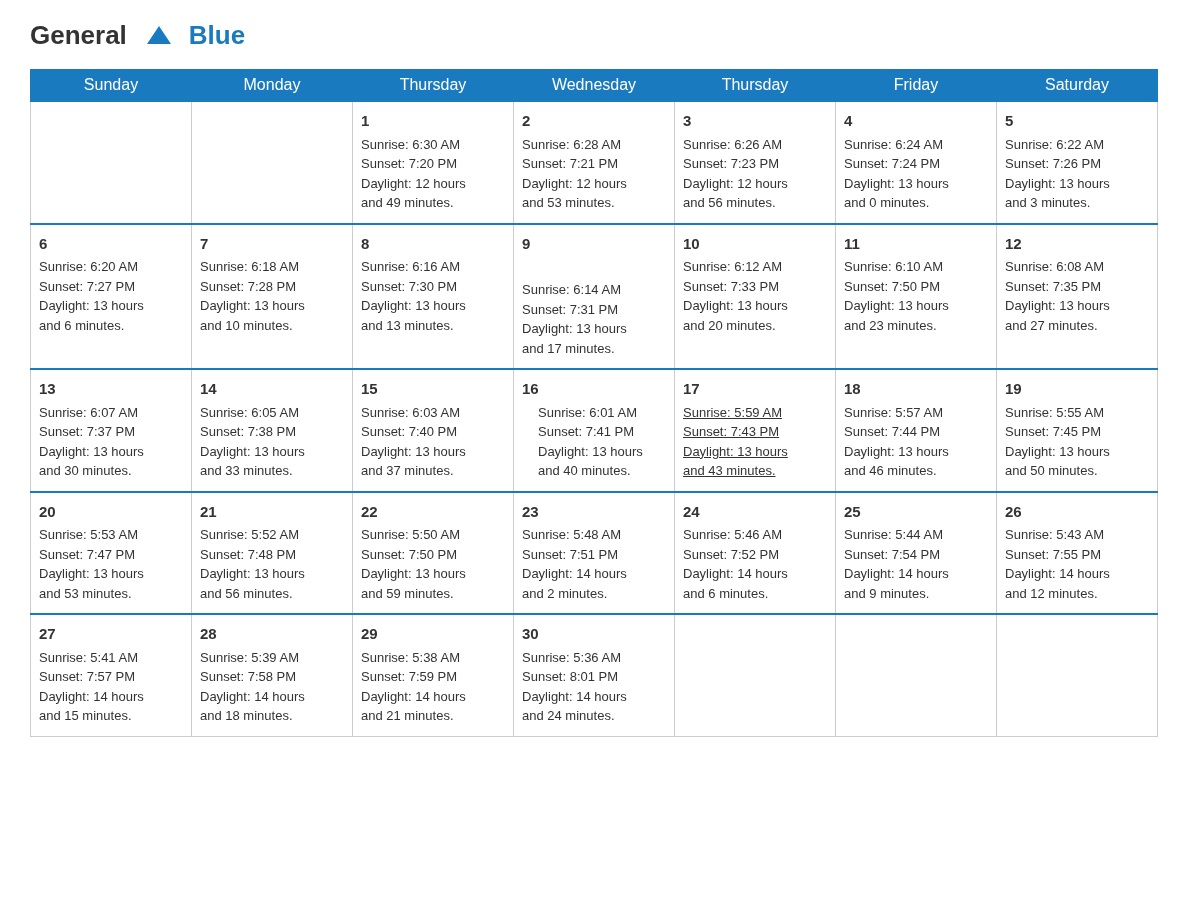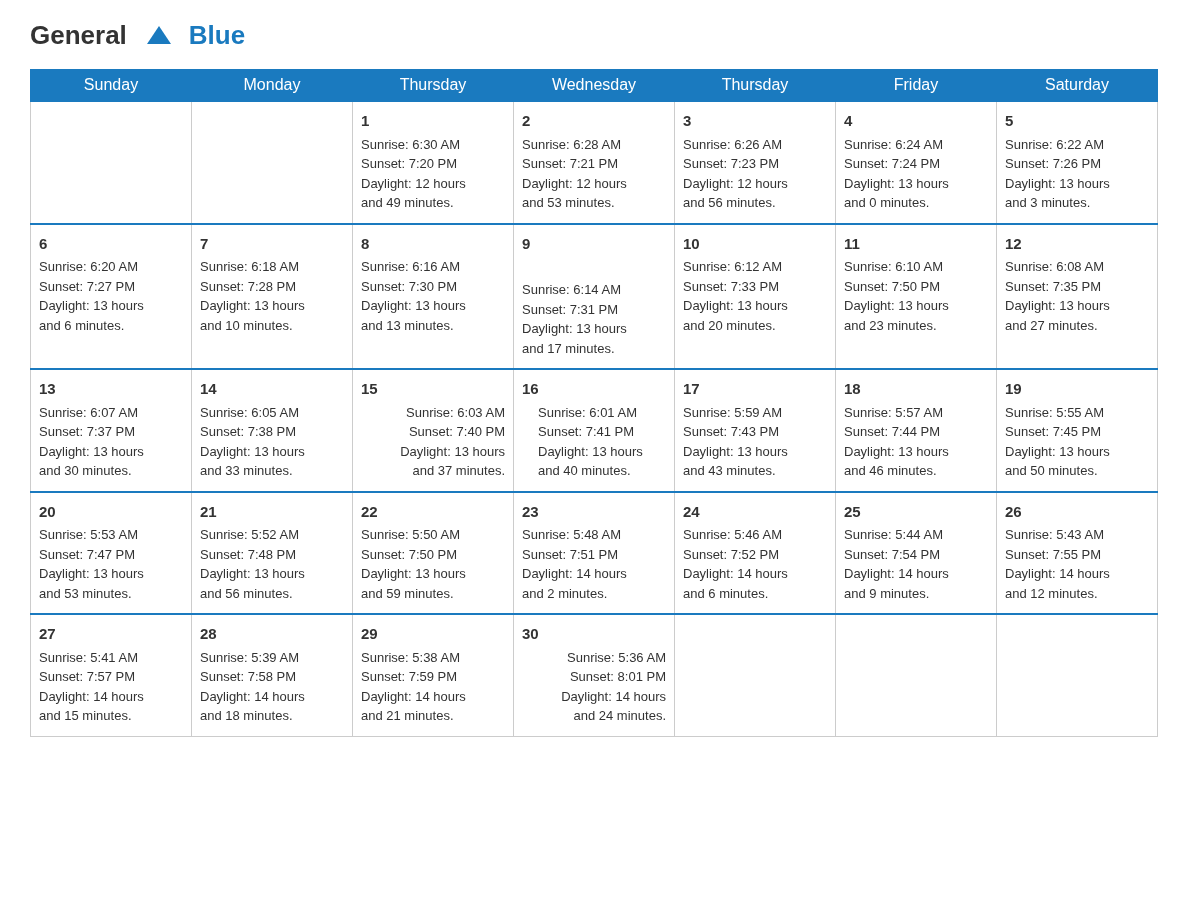--- a/index.html
+++ b/index.html
@@ -219,35 +219,35 @@
         </td>
         <td>
           <span class="day-num">14</span>
           <div class="day-info" style="white-space: pre-line;">Sunrise: 6:05 AM
 Sunset: 7:38 PM
 Daylight: 13 hours
 and 33 minutes.</div>
         </td>
         <td>
           <span class="day-num">15</span>
-          <div class="day-info" style="white-space: pre-line; text-align: right;">Sunrise: 6:03 AM
+          <div class="day-info" style="white-space: pre-line;">Sunrise: 6:03 AM
 Sunset: 7:40 PM
 Daylight: 13 hours
 and 37 minutes.</div>
         </td>
         <td>
           <span class="day-num">16</span>
           <div class="day-info" style="white-space: pre-line; margin-left: 16px;">Sunrise: 6:01 AM
 Sunset: 7:41 PM
 Daylight: 13 hours
 and 40 minutes.</div>
         </td>
         <td>
           <span class="day-num">17</span>
-          <div class="day-info" style="white-space: pre-line;">Sunrise: 5:59 AM
+          <div class="day-info" style="white-space: pre-line; text-decoration: underline;">Sunrise: 5:59 AM
 Sunset: 7:43 PM
 Daylight: 13 hours
 and 43 minutes.</div>
         </td>
         <td>
           <span class="day-num">18</span>
           <div class="day-info" style="white-space: pre-line;">Sunrise: 5:57 AM
 Sunset: 7:44 PM
 Daylight: 13 hours
 and 46 minutes.</div>
@@ -328,21 +328,21 @@
         </td>
         <td>
           <span class="day-num">29</span>
           <div class="day-info" style="white-space: pre-line;">Sunrise: 5:38 AM
 Sunset: 7:59 PM
 Daylight: 14 hours
 and 21 minutes.</div>
         </td>
         <td>
           <span class="day-num">30</span>
-          <div class="day-info" style="white-space: pre-line; text-align: right;">Sunrise: 5:36 AM
+          <div class="day-info" style="white-space: pre-line;">Sunrise: 5:36 AM
 Sunset: 8:01 PM
 Daylight: 14 hours
 and 24 minutes.</div>
         </td>
         <td class="empty-cell"></td>
         <td class="empty-cell"></td>
         <td class="empty-cell"></td>
       </tr>
     </tbody>
 </table>

